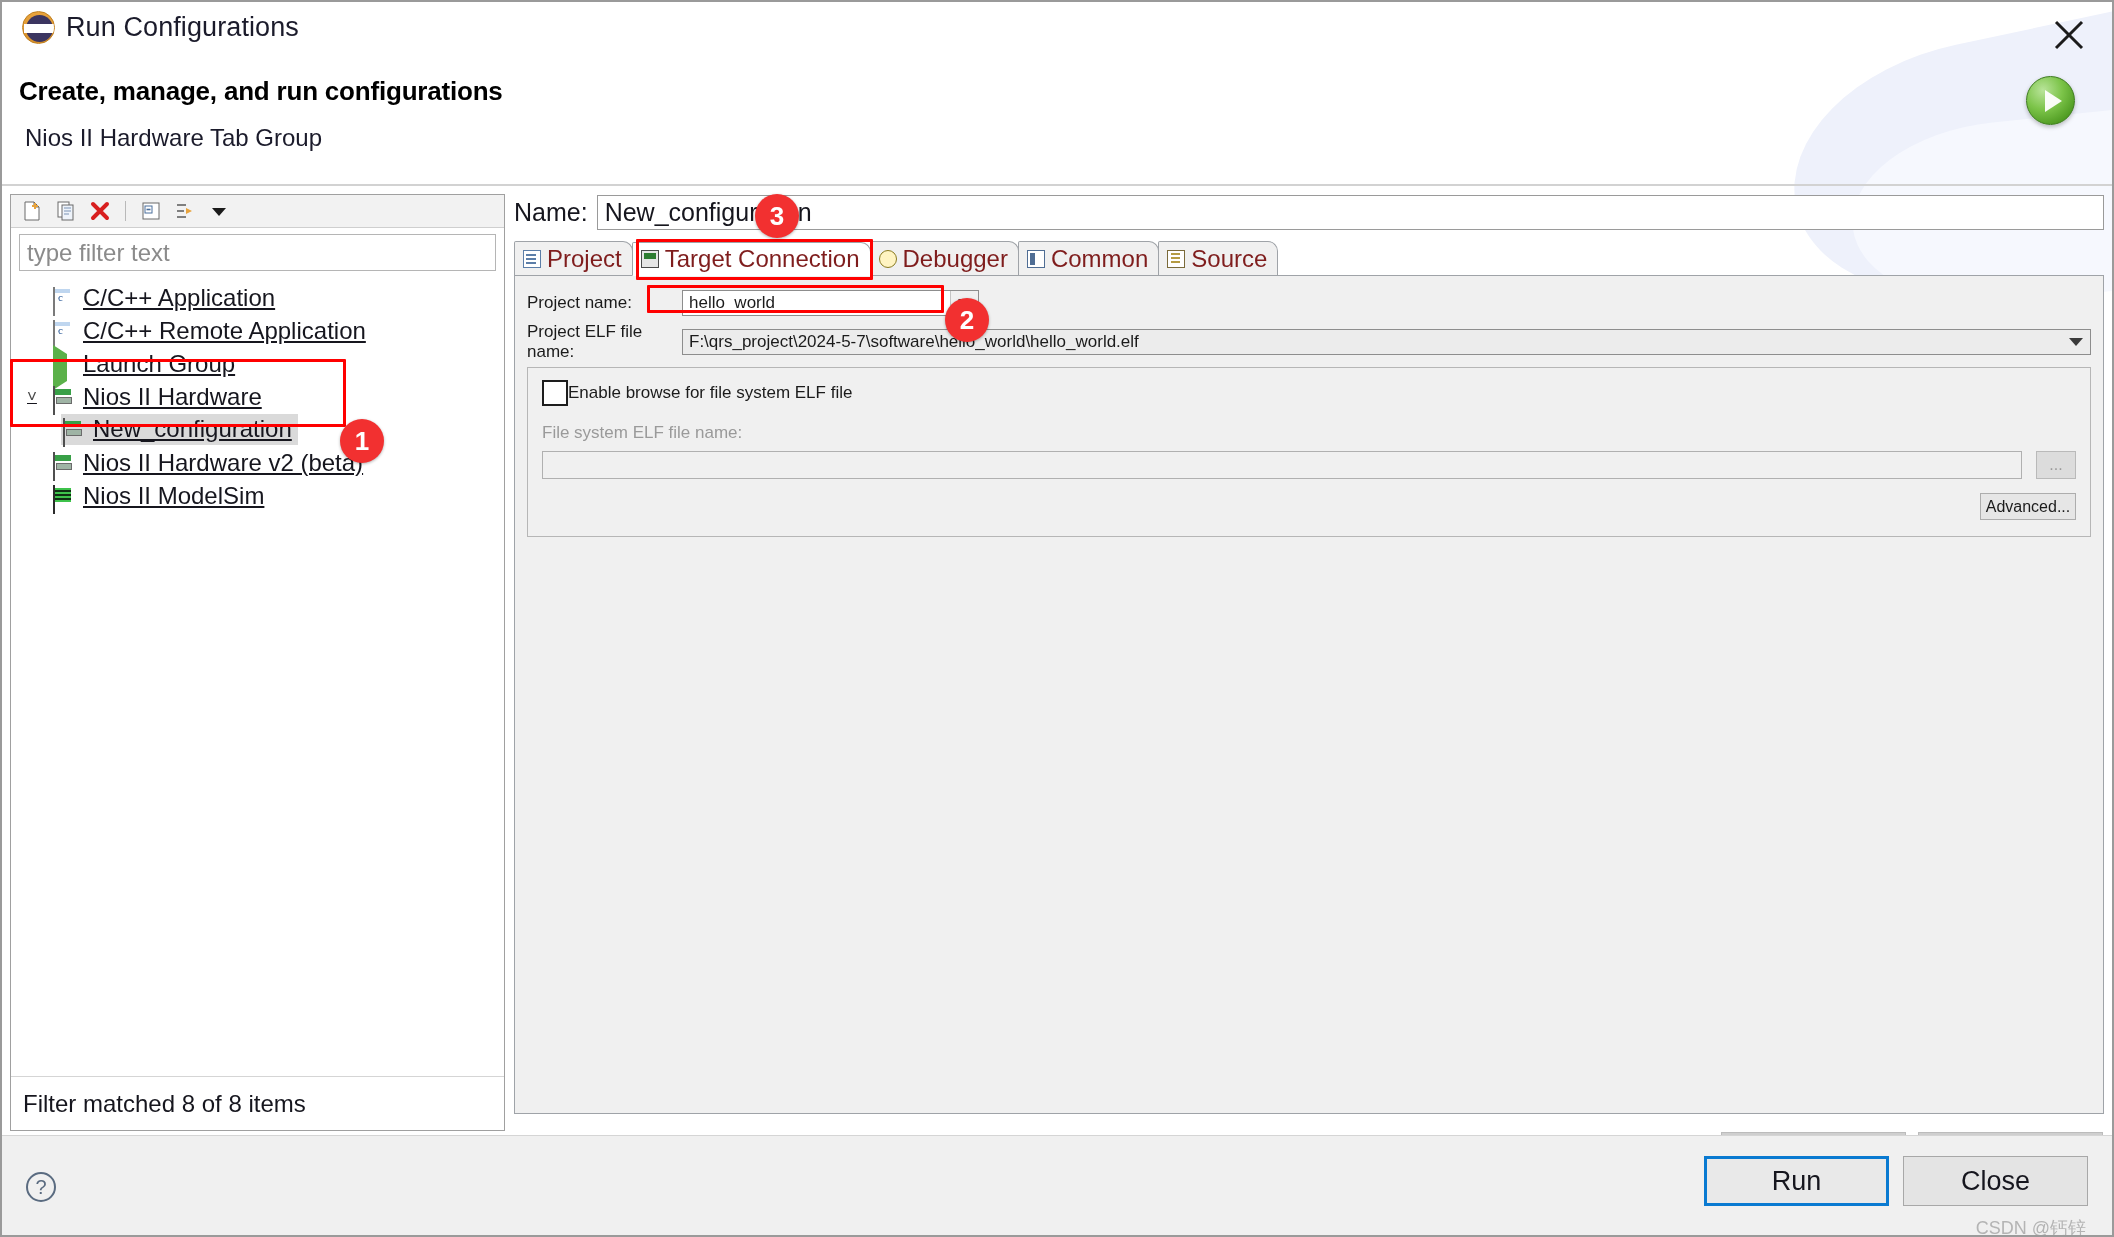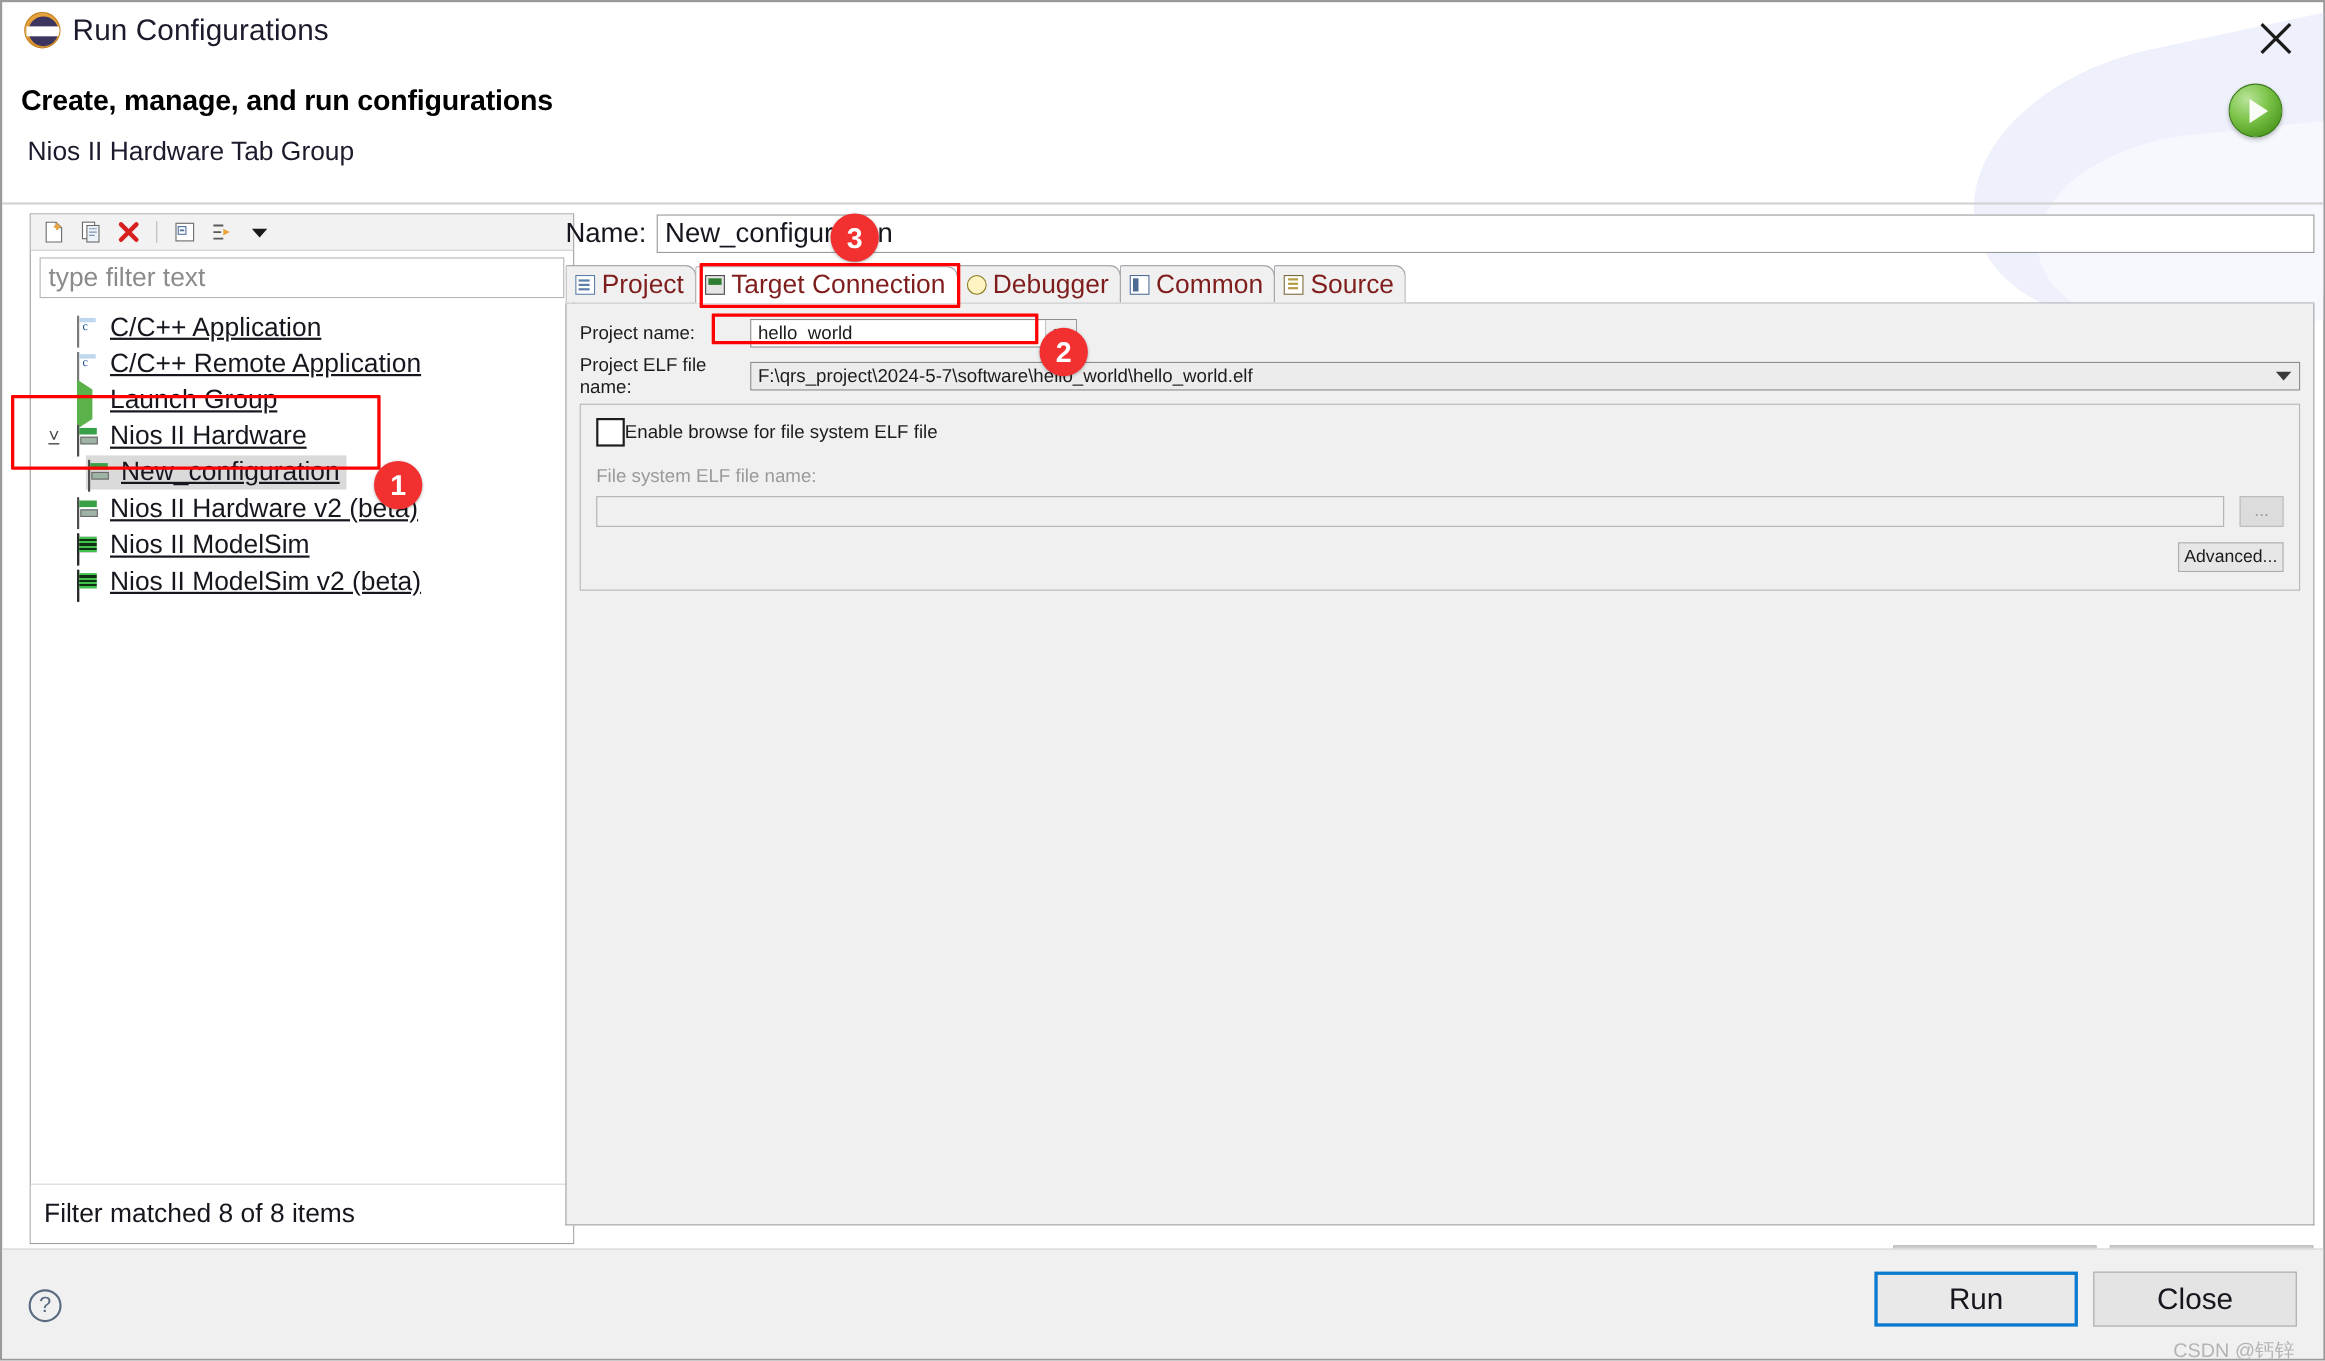--- a/index.html
+++ b/index.html
@@ -77,21 +77,21 @@
     border-left: 17px solid rgba(255,255,255,0.95);
     border-top: 11px solid transparent;
     border-bottom: 11px solid transparent;
     margin-left: 6px;
   }
 
   .hdr-sep { position: absolute; left: 0; top: 182px; width: 2114px; height: 2px; background: #d2d2d2; }
 
   
   .left-panel {
-    position: absolute; left: 25px; top: 192px;
+    position: absolute; left: 8px; top: 192px;
     width: 495px; height: 937px;
     border: 1px solid #a0a0a0;
     background: #ffffff;
   }
   .lp-toolbar {
     height: 33px; background: #f2f2f2; border-bottom: 1px solid #cfcfcf;
     display: flex; align-items: center; padding-left: 8px; gap: 8px;
   }
   .tb-btn { width: 26px; height: 26px; display: flex; align-items: center; justify-content: center; cursor: pointer; }
   .tb-sep { width: 1px; height: 20px; background: #b9b9b9; margin: 0 4px; }
@@ -379,27 +379,20 @@
           <span class="twisty"></span>
           <span class="ti"><span class="ic-board"></span></span>
           <span>Nios II Hardware v2 (beta)</span>
         </span>
       </div>
       <div class="tree-row">
         <span class="row-inner">
           <span class="twisty"></span>
           <span class="ti"><span class="ic-sim"></span></span>
           <span>Nios II ModelSim</span>
-        </span>
-      </div>
-      <div class="tree-row">
-        <span class="row-inner">
-          <span class="twisty"></span>
-          <span class="ti"><span class="ic-sim"></span></span>
-          <span>Nios II ModelSim v2 (beta)</span>
         </span>
       </div>
     </div>
 
     <div class="filter-status">Filter matched 8 of 8 items</div>
   </div>
 
   <div class="right-panel">
 
     <div class="name-row">

